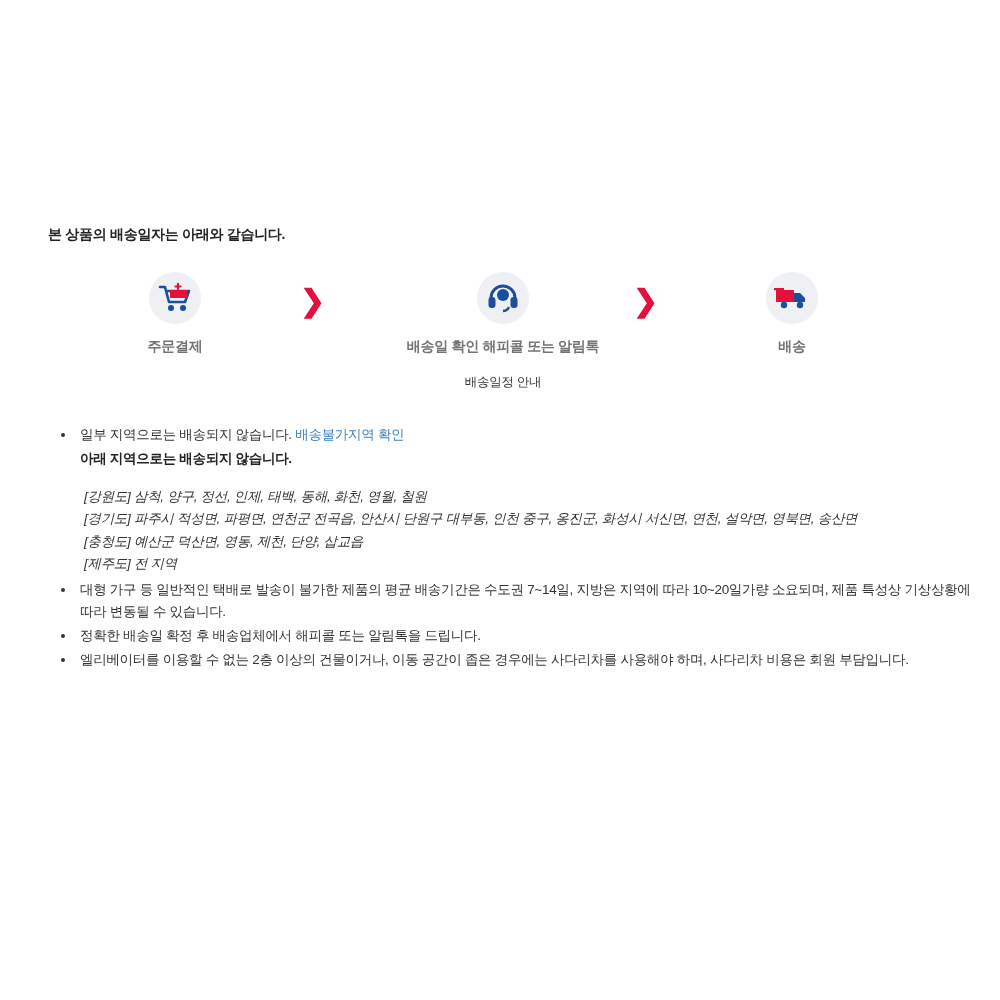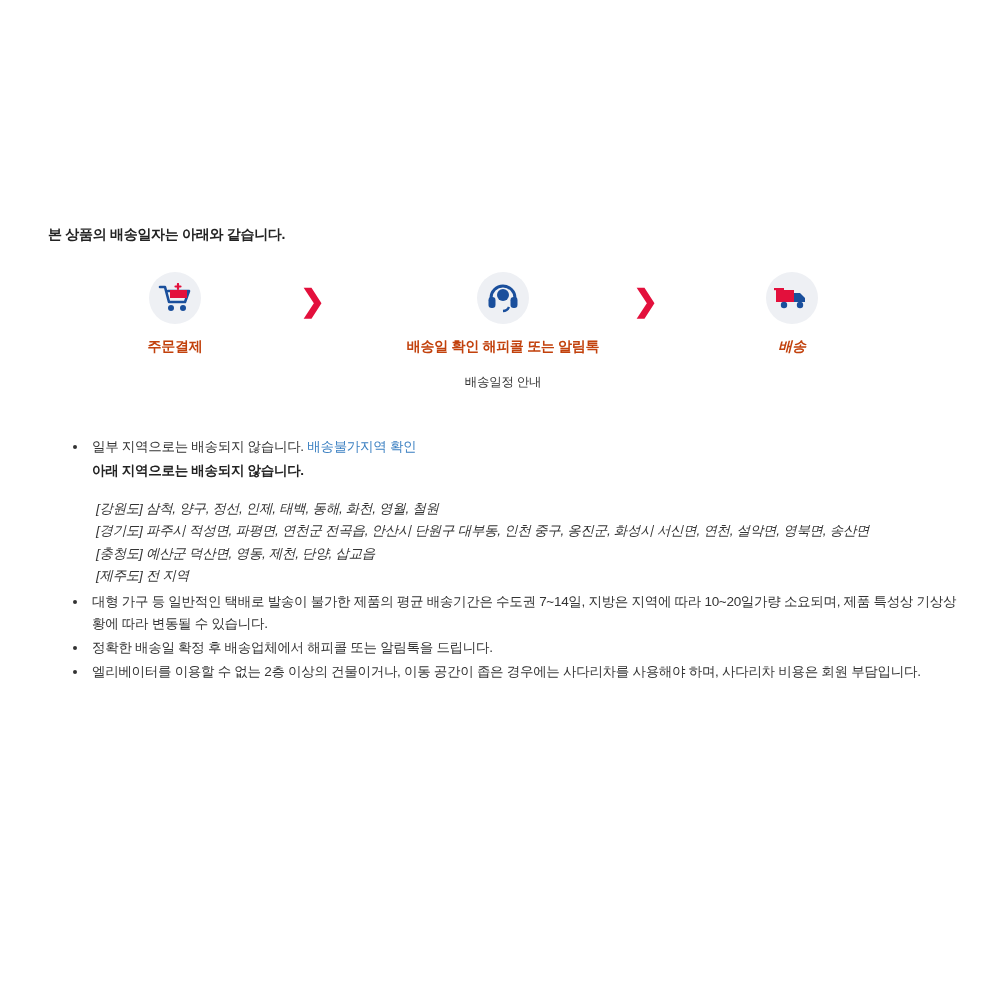--- a/index.html
+++ b/index.html
@@ -59,35 +59,35 @@
   .step .circle svg {
     position: absolute;
     left: 50%;
     top: 50%;
     transform: translate(-50%, -50%);
   }
   .step .label {
     margin-top: 14px;
     font-size: 14px;
     font-weight: bold;
-    color: #c2410c;
+    color: #737373;
     letter-spacing: -0.3px;
     white-space: nowrap;
   }
   .step .sublabel {
     margin-top: 18px;
     font-size: 12.5px;
     color: #333333;
     letter-spacing: -0.3px;
     white-space: nowrap;
   }
 
   #step-1 { left: 47px; width: 160px; }
   #step-2 { left: 355px; width: 200px; }
-  #step-3 { left: 664px; width: 160px; font-style: italic; }
+  #step-3 { left: 664px; width: 160px; }
 
   .arrow {
     position: absolute;
     top: 14px;
     font-size: 30px;
     line-height: 30px;
     color: #e3103c;
     font-weight: bold;
   }
   #arrow-1 { left: 252px; }
@@ -98,21 +98,21 @@
     position: absolute;
     left: 48px;
     top: 424px;
     width: 930px;
     font-size: 13.5px;
     line-height: 1.62;
     color: #333333;
     letter-spacing: -0.3px;
   }
   .notice ul {
-    margin: 12px;
+    margin: 0;
     padding-left: 28px;
     list-style: disc;
   }
   .notice li {
     margin-bottom: 0;
     padding-left: 4px;
   }
   .notice li + li {
     margin-top: 2px;
   }

